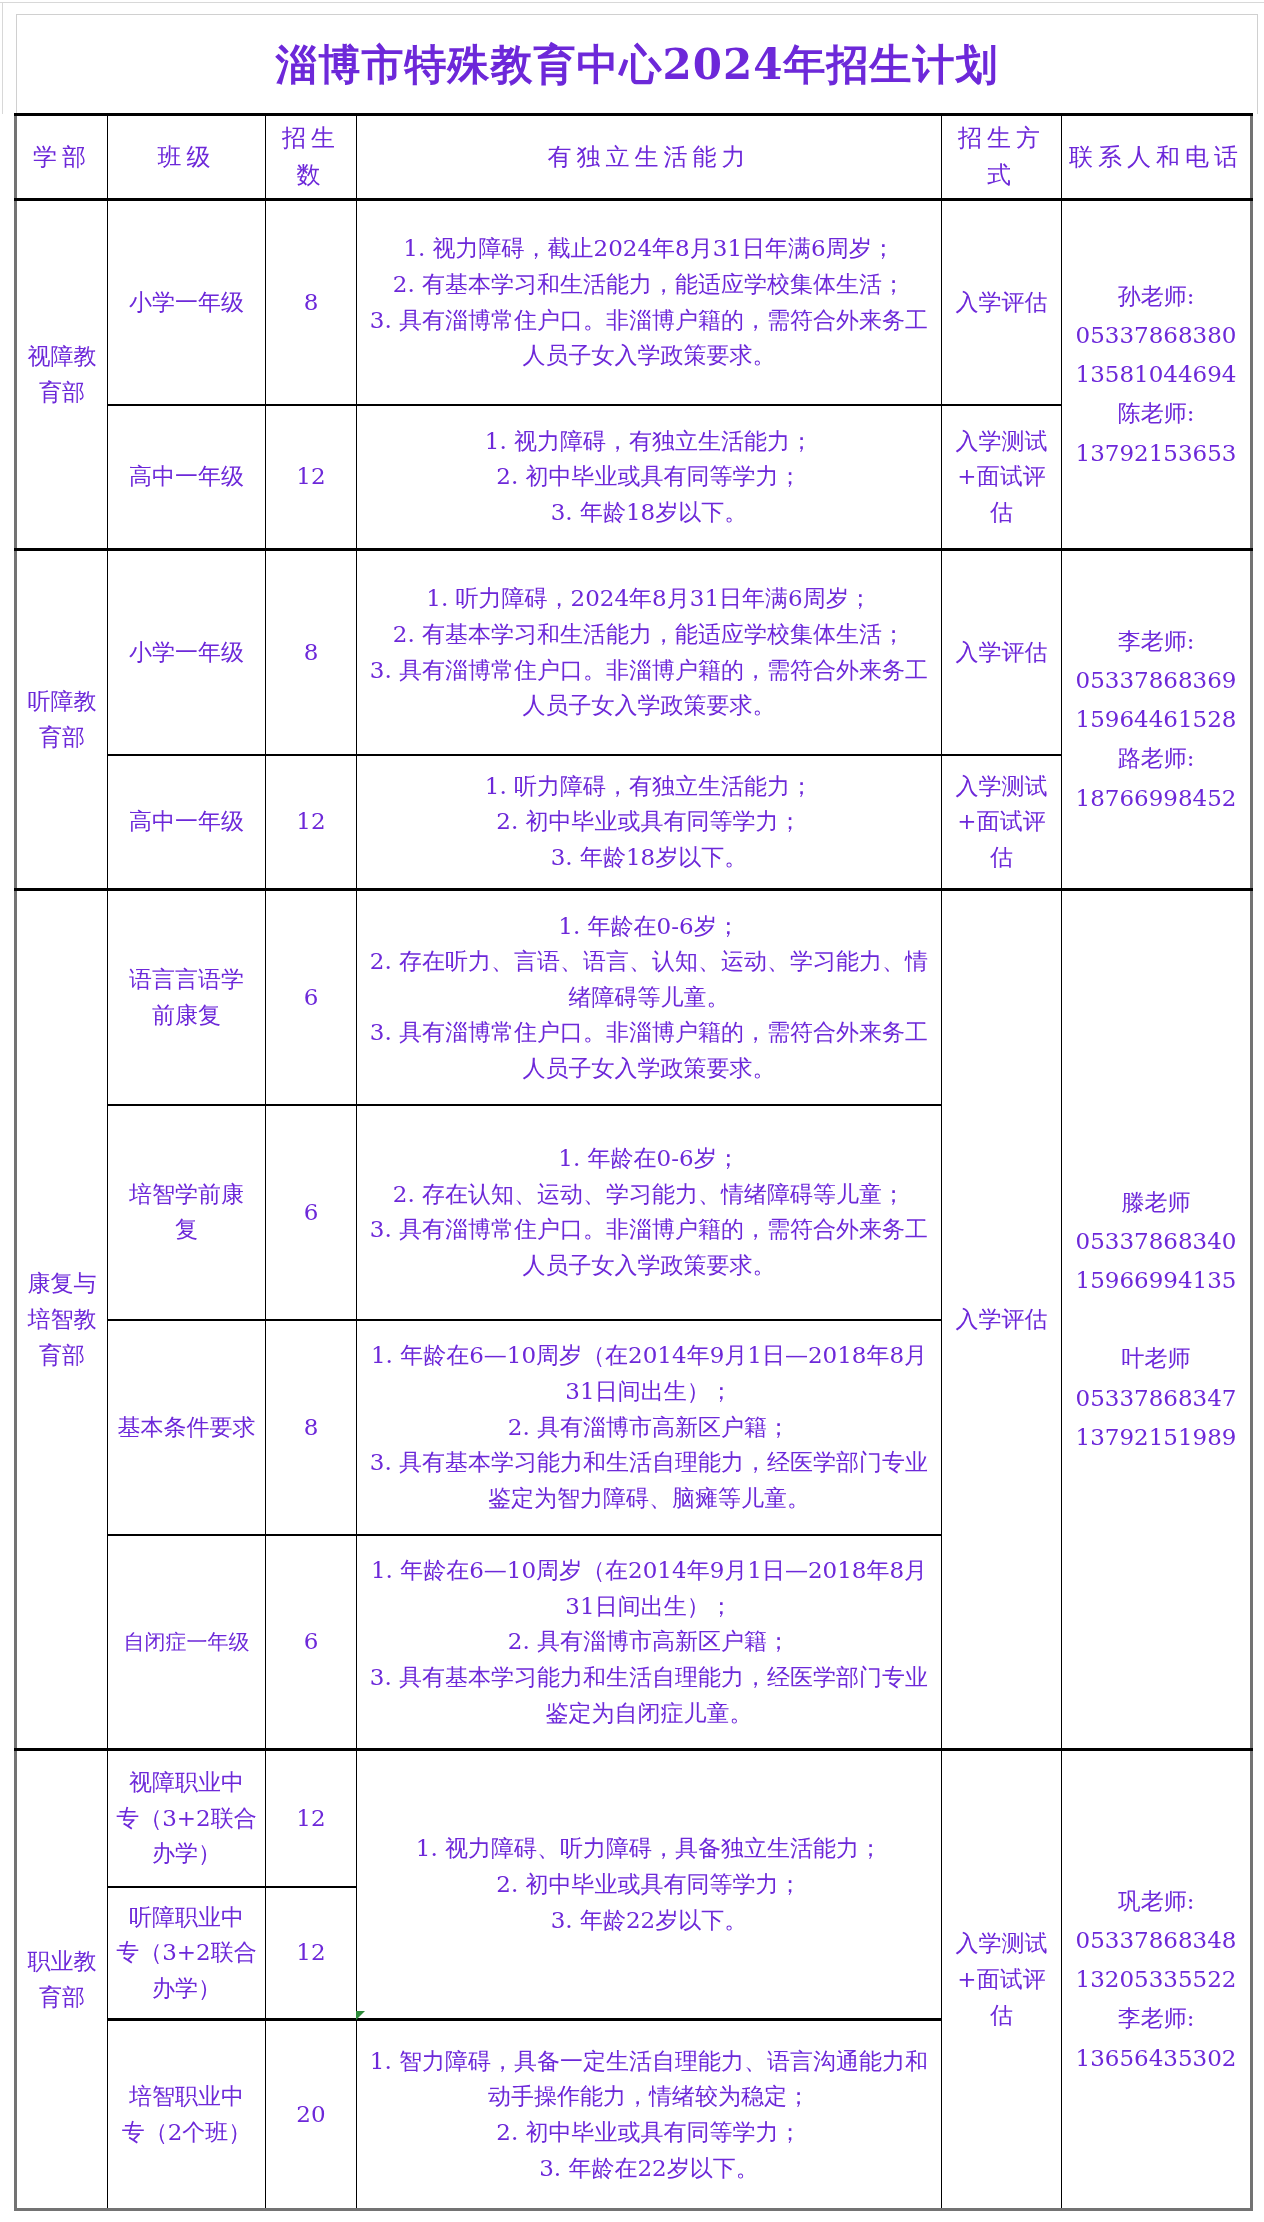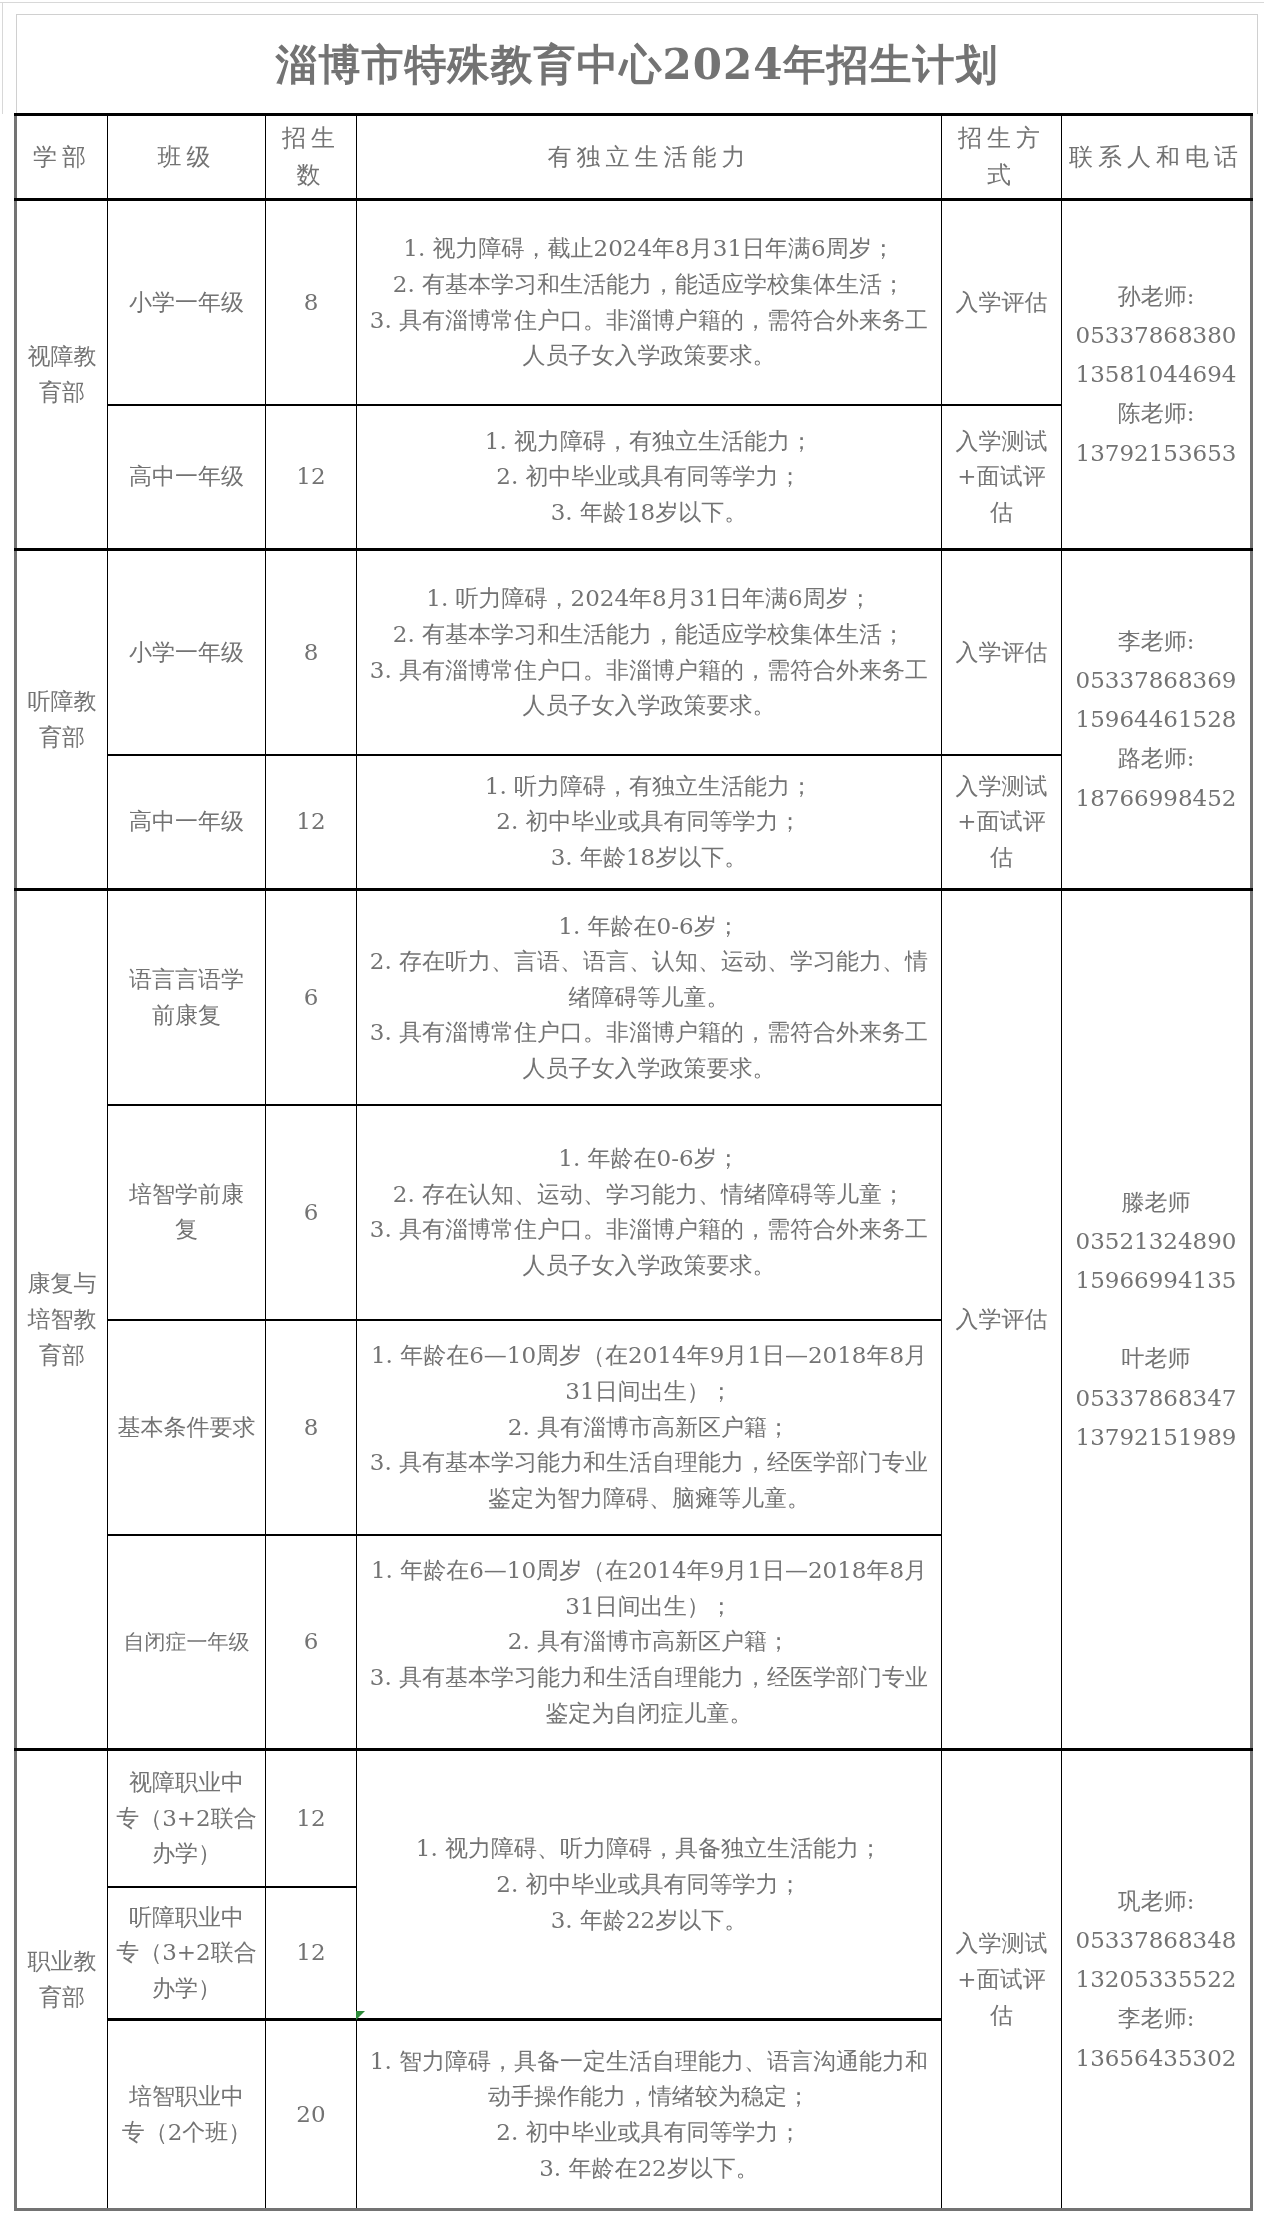--- a/index.html
+++ b/index.html
@@ -1,21 +1,21 @@
 <!DOCTYPE html>
 <html><head>
 <meta charset="utf-8">
 <style>
   html,body{margin:0;padding:0;background:#ffffff;}
   .page{
     position:relative;
     width:1264px;height:2222px;
     background:#ffffff;
     font-family:"DejaVu Serif","Liberation Serif",serif;
-    color:#737373;
+    color:#6d28d9;
     overflow:hidden;
   }
   .hairline-top{position:absolute;left:0;top:2px;width:1264px;height:1px;background:#d8d8d8;}
   .hairline-left{position:absolute;left:2px;top:2px;width:1px;height:112px;background:#d8d8d8;}
   .title-cell{
     position:absolute;left:16px;top:14px;width:1240px;height:99px;
     border:1px solid #d0d0d0;border-bottom:none;
     display:flex;align-items:center;justify-content:center;
     font-size:42px;font-weight:bold;letter-spacing:1px;
   }
@@ -141,21 +141,21 @@
 培智教
 育部</td>
         <td class="pre sec-top">语言言语学
 前康复</td>
         <td class="sec-top">6</td>
         <td class="req pre sec-top">1. 年龄在0-6岁；
 2. 存在听力、言语、语言、认知、运动、学习能力、情绪障碍等儿童。
 3. 具有淄博常住户口。非淄博户籍的，需符合外来务工人员子女入学政策要求。</td>
         <td class="mth sec-top" rowspan="4">入学评估</td>
         <td class="ctc pre sec-top" rowspan="4">滕老师
-03521324890
+05337868340
 15966994135
 
 叶老师
 05337868347
 13792151989</td>
       </tr>
       <tr class="rh215">
         <td class="pre">培智学前康
 复</td>
         <td>6</td>

